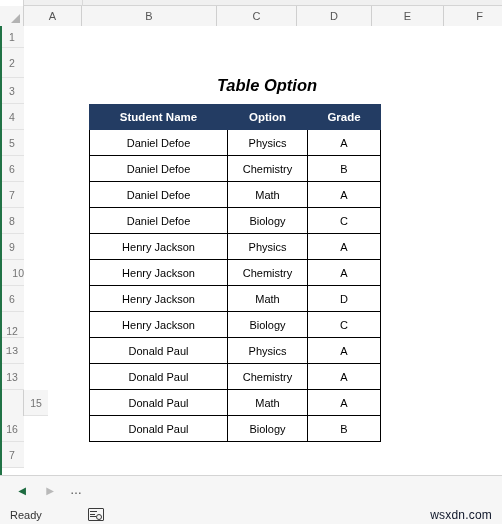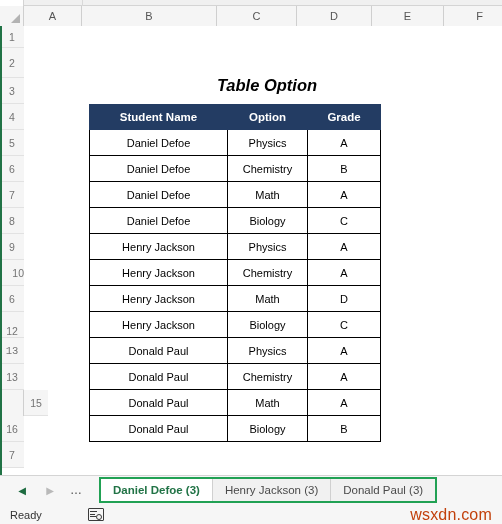--- a/index.html
+++ b/index.html
@@ -263,22 +263,22 @@
     position: absolute;
     right: 1.4px; bottom: 0.6px;
     width: 6px; height: 6px;
     border: 1.3px solid #3b3b3b;
     border-radius: 50%;
     background: #f6f6f6;
   }
   .watermark {
     position: absolute;
     right: 10px;
-    font-size: 16px;
-    color: #c2410c;
+    font-size: 12px;
+    color: #0f172a;
     letter-spacing: 0.2px;
   }
 </style>
 </head>
 <body>
 
 <div id="app">
 
   <div class="top-sliver">
     <div class="seam-a"></div>
@@ -448,31 +448,20 @@
   </div>
 
   <div class="tab-bar">
     <div class="tab-nav">
       <div class="nav-btn nav-prev">◀</div>
       <div class="nav-btn nav-next">▶</div>
       <div class="nav-dots">…</div>
     </div>
   </div>
 
-  <div class="tabs-frame" id="tabs-frame">
-      <div class="sheet-tab active">
-        <span>Daniel Defoe (3)</span>
-      </div>
-      <div class="sheet-tab">
-        <span>Henry Jackson (3)</span>
-      </div>
-      <div class="sheet-tab">
-        <span>Donald Paul (3)</span>
-      </div>
-    </div>
 
   <div class="status-bar">
     <div class="status-ready">Ready</div>
     <div class="access-icon">
       <div class="frame"></div>
       <div class="ln ln1"></div>
       <div class="ln ln2"></div>
       <div class="ln ln3"></div>
       <div class="dot"></div>
     </div>

